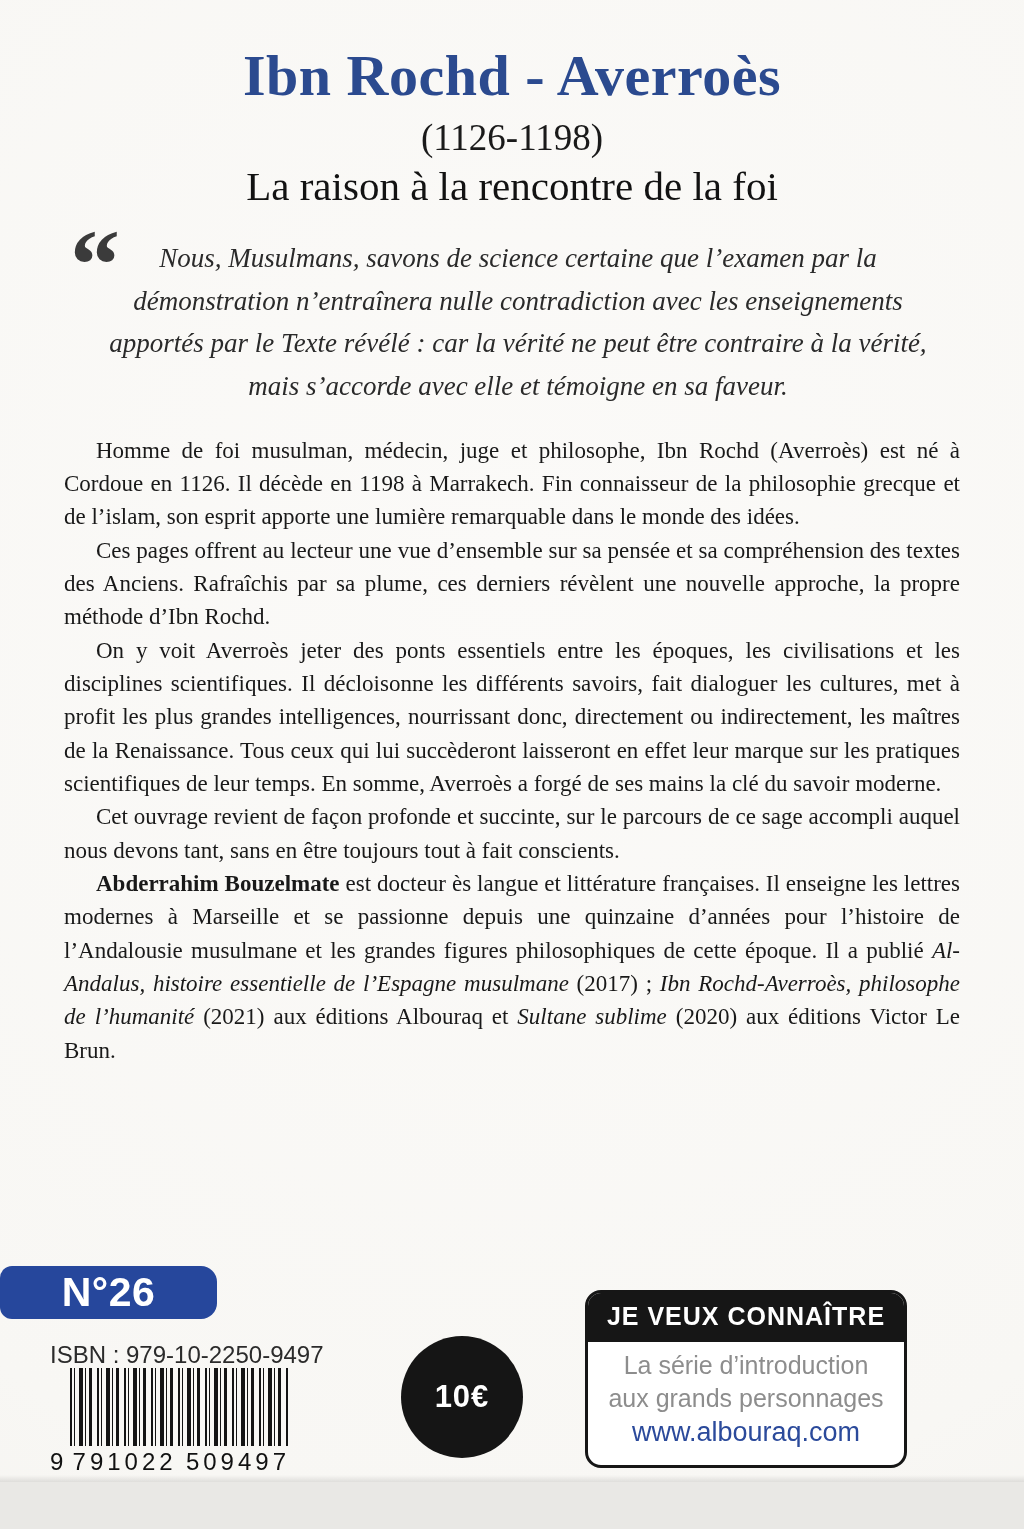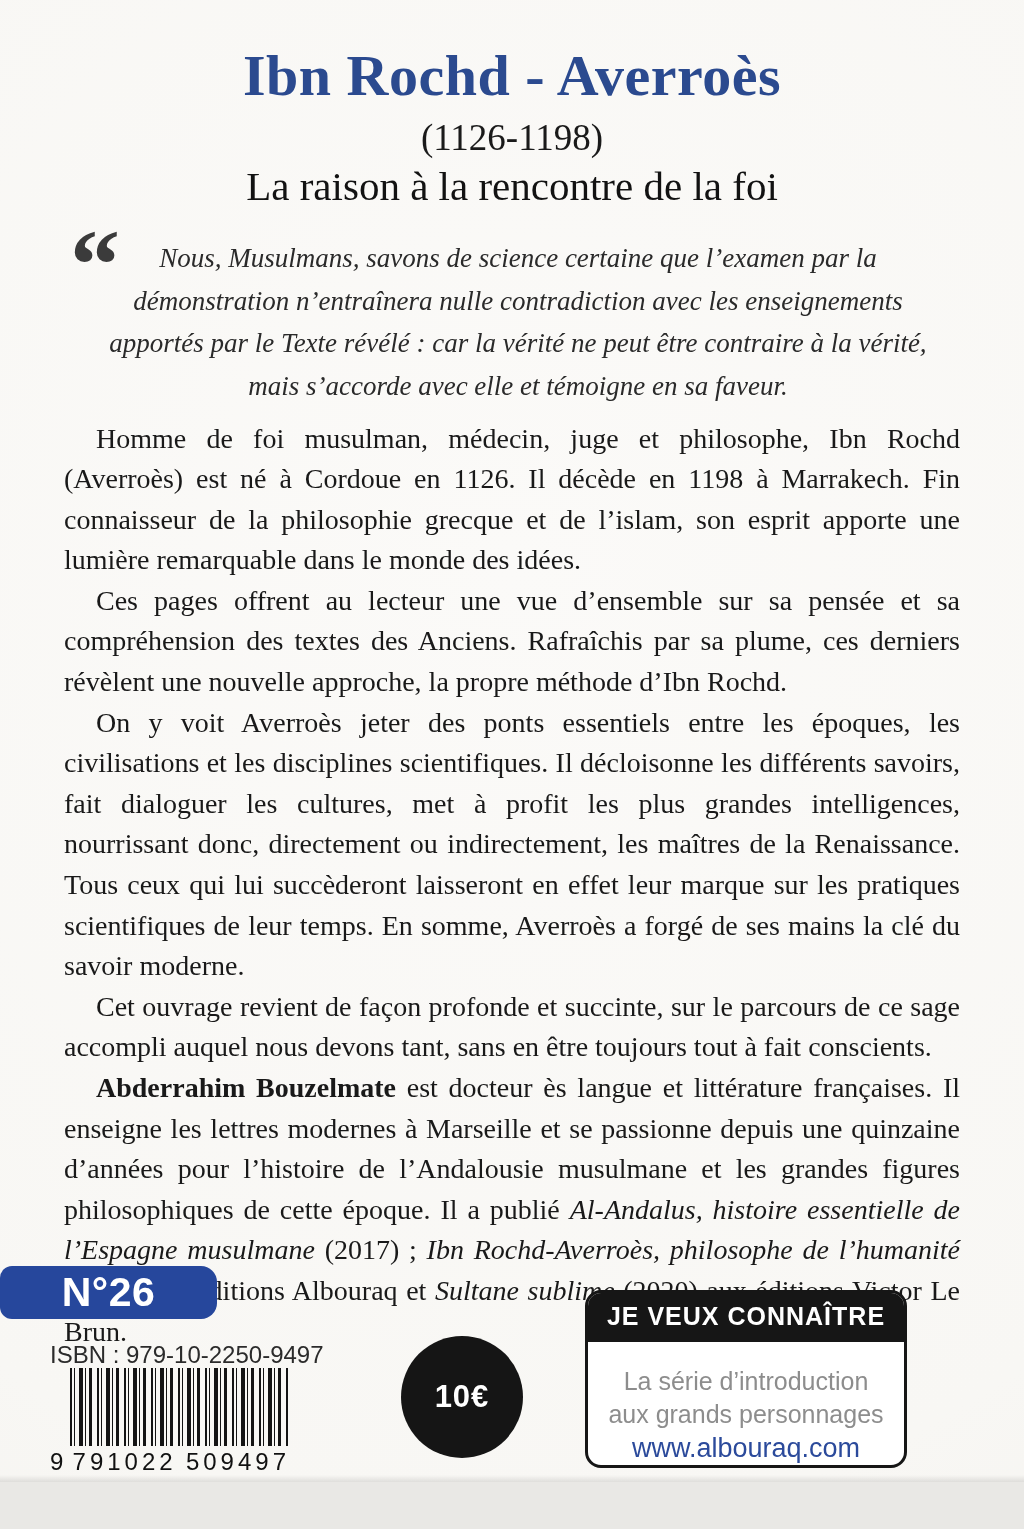--- a/index.html
+++ b/index.html
@@ -31,21 +31,21 @@
     font-style:italic;font-size:27px;line-height:1.58;
     text-align:center;color:#2a2a2a;
   }
   .quote-mark{
     position:absolute;left:-34px;top:-22px;
     font-style:normal;font-weight:bold;
     font-size:100px;line-height:1;color:#3b3b3b;
     user-select:none;
   }
   
-  .bodytext{margin:11px 64px 0 64px;font-size:28px;line-height:1.45;text-align:justify;font-family:Liberation Serif, serif;}
+  .bodytext{margin:26px 64px 0 64px;font-size:23px;line-height:1.45;text-align:justify;font-family:Liberation Serif, serif;}
   .bodytext p{margin:0;text-indent:32px;}
   .bio{margin-top:38px;}
   .bio .name{font-weight:bold;}
   .bio .booktitle{font-style:italic;}
   
   .series-badge{
     position:absolute;left:0;top:1266px;width:217px;height:53px;
     background:#26479c;border-radius:12px 16px 16px 12px;
     display:flex;align-items:center;justify-content:center;
     color:#ffffff;font-family:"Liberation Sans", sans-serif;
@@ -83,21 +83,21 @@
     position:absolute;left:585px;top:1290px;width:322px;height:178px;
     box-sizing:border-box;border:3px solid #161616;border-radius:16px;
     background:#ffffff;overflow:hidden;
     font-family:"Liberation Sans", sans-serif;text-align:center;
   }
   .info-box .box-header{
     background:#161616;color:#ffffff;
     font-weight:bold;font-size:25px;letter-spacing:1px;
     padding:9px 0 11px 0;
   }
-  .info-box .box-body{padding-top:23px;color:#8d8d8d;font-size:25px;line-height:1.3;}
+  .info-box .box-body{padding-top:7px;color:#8d8d8d;font-size:25px;line-height:1.3;}
   .info-box .website{color:#2b4a9b;font-size:27px;margin-top:1px;}
 </style>
 </head>
 <body>
 
 <div class="cover">
 
   <div class="header">
     <div class="title">Ibn Rochd - Averroès</div>
     <div class="dates">(1126-1198)</div>

